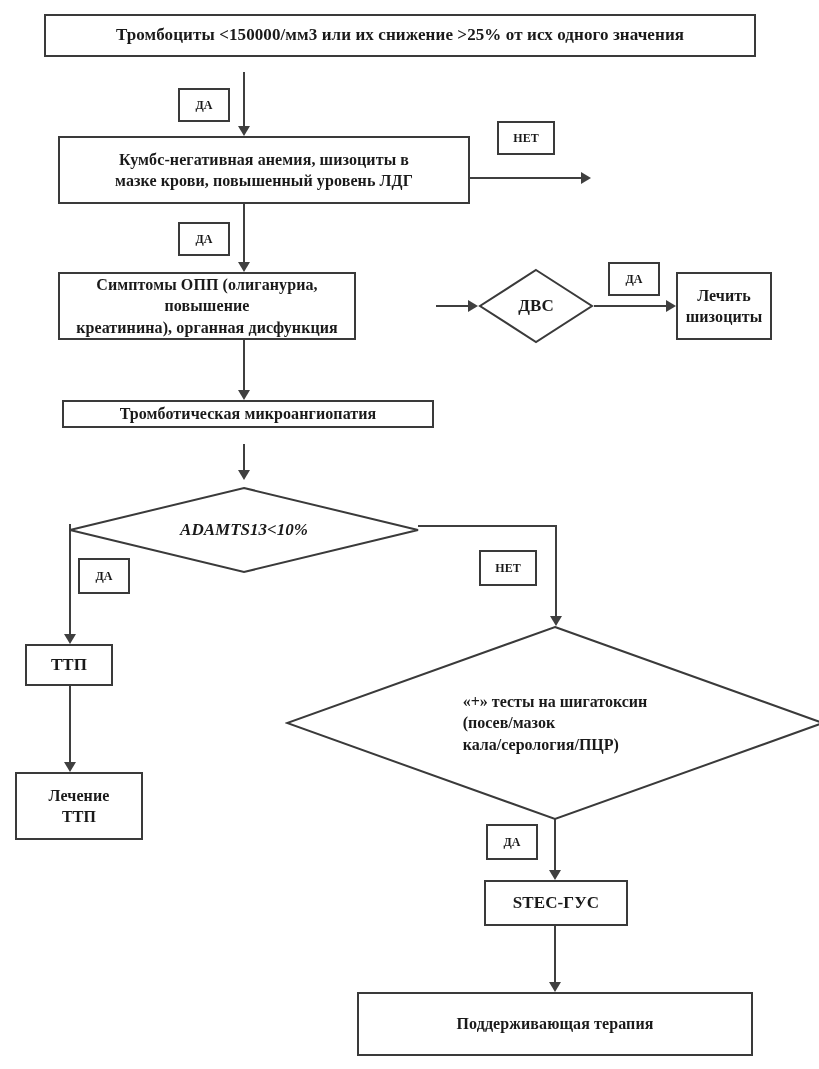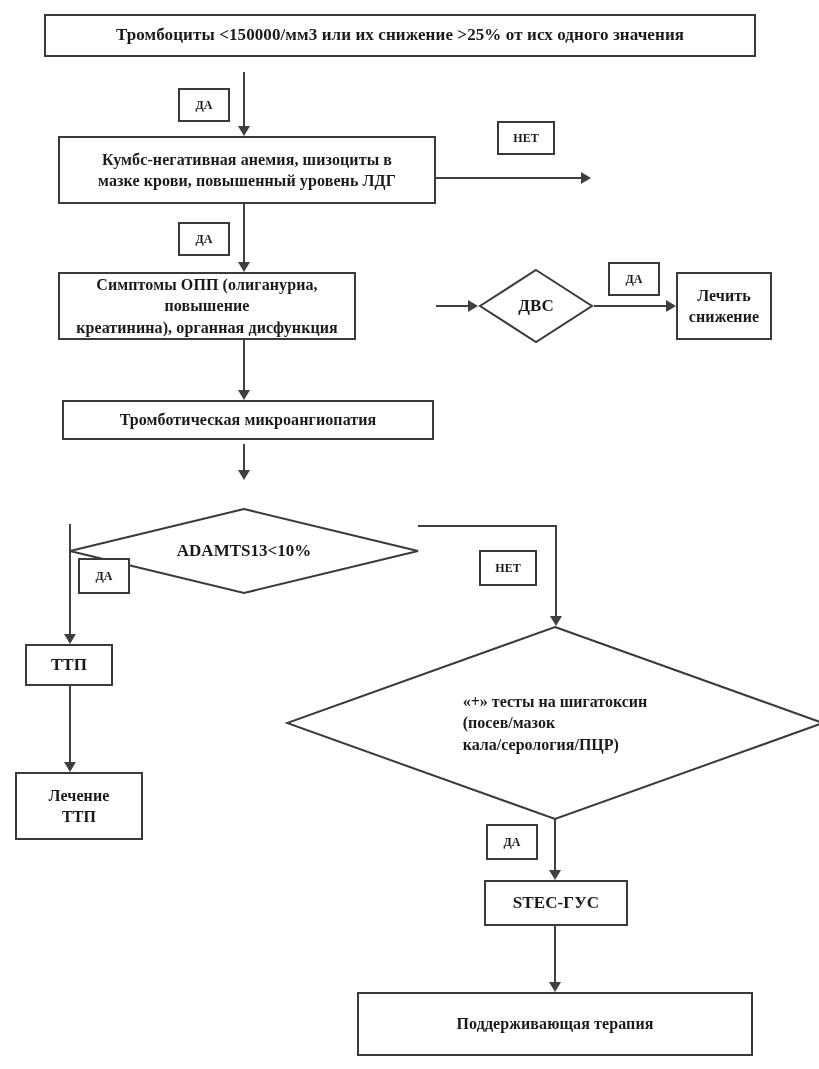--- a/index.html
+++ b/index.html
@@ -109,21 +109,21 @@
   <div class="node fs-17" style="left:44px; top:14px; width:712px; height:43px;">
     <span class="txt">Тромбоциты &lt;150000/мм3 или их  снижение &gt;25% от исх одного значения</span>
   </div>
 
   <div class="vline" style="left:243px; top:72px; height:58px;"></div>
   <div class="arrow-down" style="left:238px; top:126px;"></div>
   <div class="lbl" style="left:178px; top:88px; width:52px; height:34px;">
     <span>ДА</span>
   </div>
 
-  <div class="node fs-16" style="left:58px; top:136px; width:378px; height:68px;">
+  <div class="node fs-16" style="left:58px; top:136px; width:412px; height:68px;">
     <span class="txt">Кумбс-негативная анемия, шизоциты в
 мазке крови, повышенный уровень ЛДГ</span>
   </div>
 
   <div class="hline" style="left:436px; top:177px; width:145px;"></div>
   <div class="arrow-right" style="left:581px; top:172px;"></div>
   <div class="lbl" style="left:497px; top:121px; width:58px; height:34px;">
     <span>НЕТ</span>
   </div>
 
@@ -150,34 +150,34 @@
   </div>
 
   <div class="hline" style="left:594px; top:305px; width:77px;"></div>
   <div class="arrow-right" style="left:666px; top:300px;"></div>
   <div class="lbl" style="left:608px; top:262px; width:52px; height:34px;">
     <span>ДА</span>
   </div>
 
   <div class="node fs-16" style="left:676px; top:272px; width:96px; height:68px;">
     <span class="txt">Лечить
-снижение</span>
+шизоциты</span>
   </div>
 
   <div class="vline" style="left:243px; top:340px; height:54px;"></div>
   <div class="arrow-down" style="left:238px; top:390px;"></div>
 
-  <div class="node fs-16" style="left:62px; top:400px; width:372px; height:40px;">
+  <div class="node fs-16" style="left:62px; top:400px; width:372px; height:28px;">
     <span class="txt">Тромботическая микроангиопатия</span>
   </div>
 
   <div class="vline" style="left:243px; top:444px; height:32px;"></div>
   <div class="arrow-down" style="left:238px; top:470px;"></div>
 
-  <div class="diamond" style="left:68px; top:507px; width:352px; height:88px;">
+  <div class="diamond" style="left:68px; top:486px; width:352px; height:88px;font-style:italic;">
     <svg viewBox="0 0 352 88" width="352" height="88">
       <polygon points="176,2 350,44 176,86 2,44" fill="#ffffff" stroke="#3a3a3a" stroke-width="2"></polygon>
     </svg>
     <span class="dtxt fs-17">ADAMTS13&lt;10%</span>
   </div>
 
   <div class="vline" style="left:69px; top:524px; height:114px;"></div>
   <div class="arrow-down" style="left:64px; top:634px;"></div>
   <div class="lbl" style="left:78px; top:558px; width:52px; height:36px;">
     <span>ДА</span>

